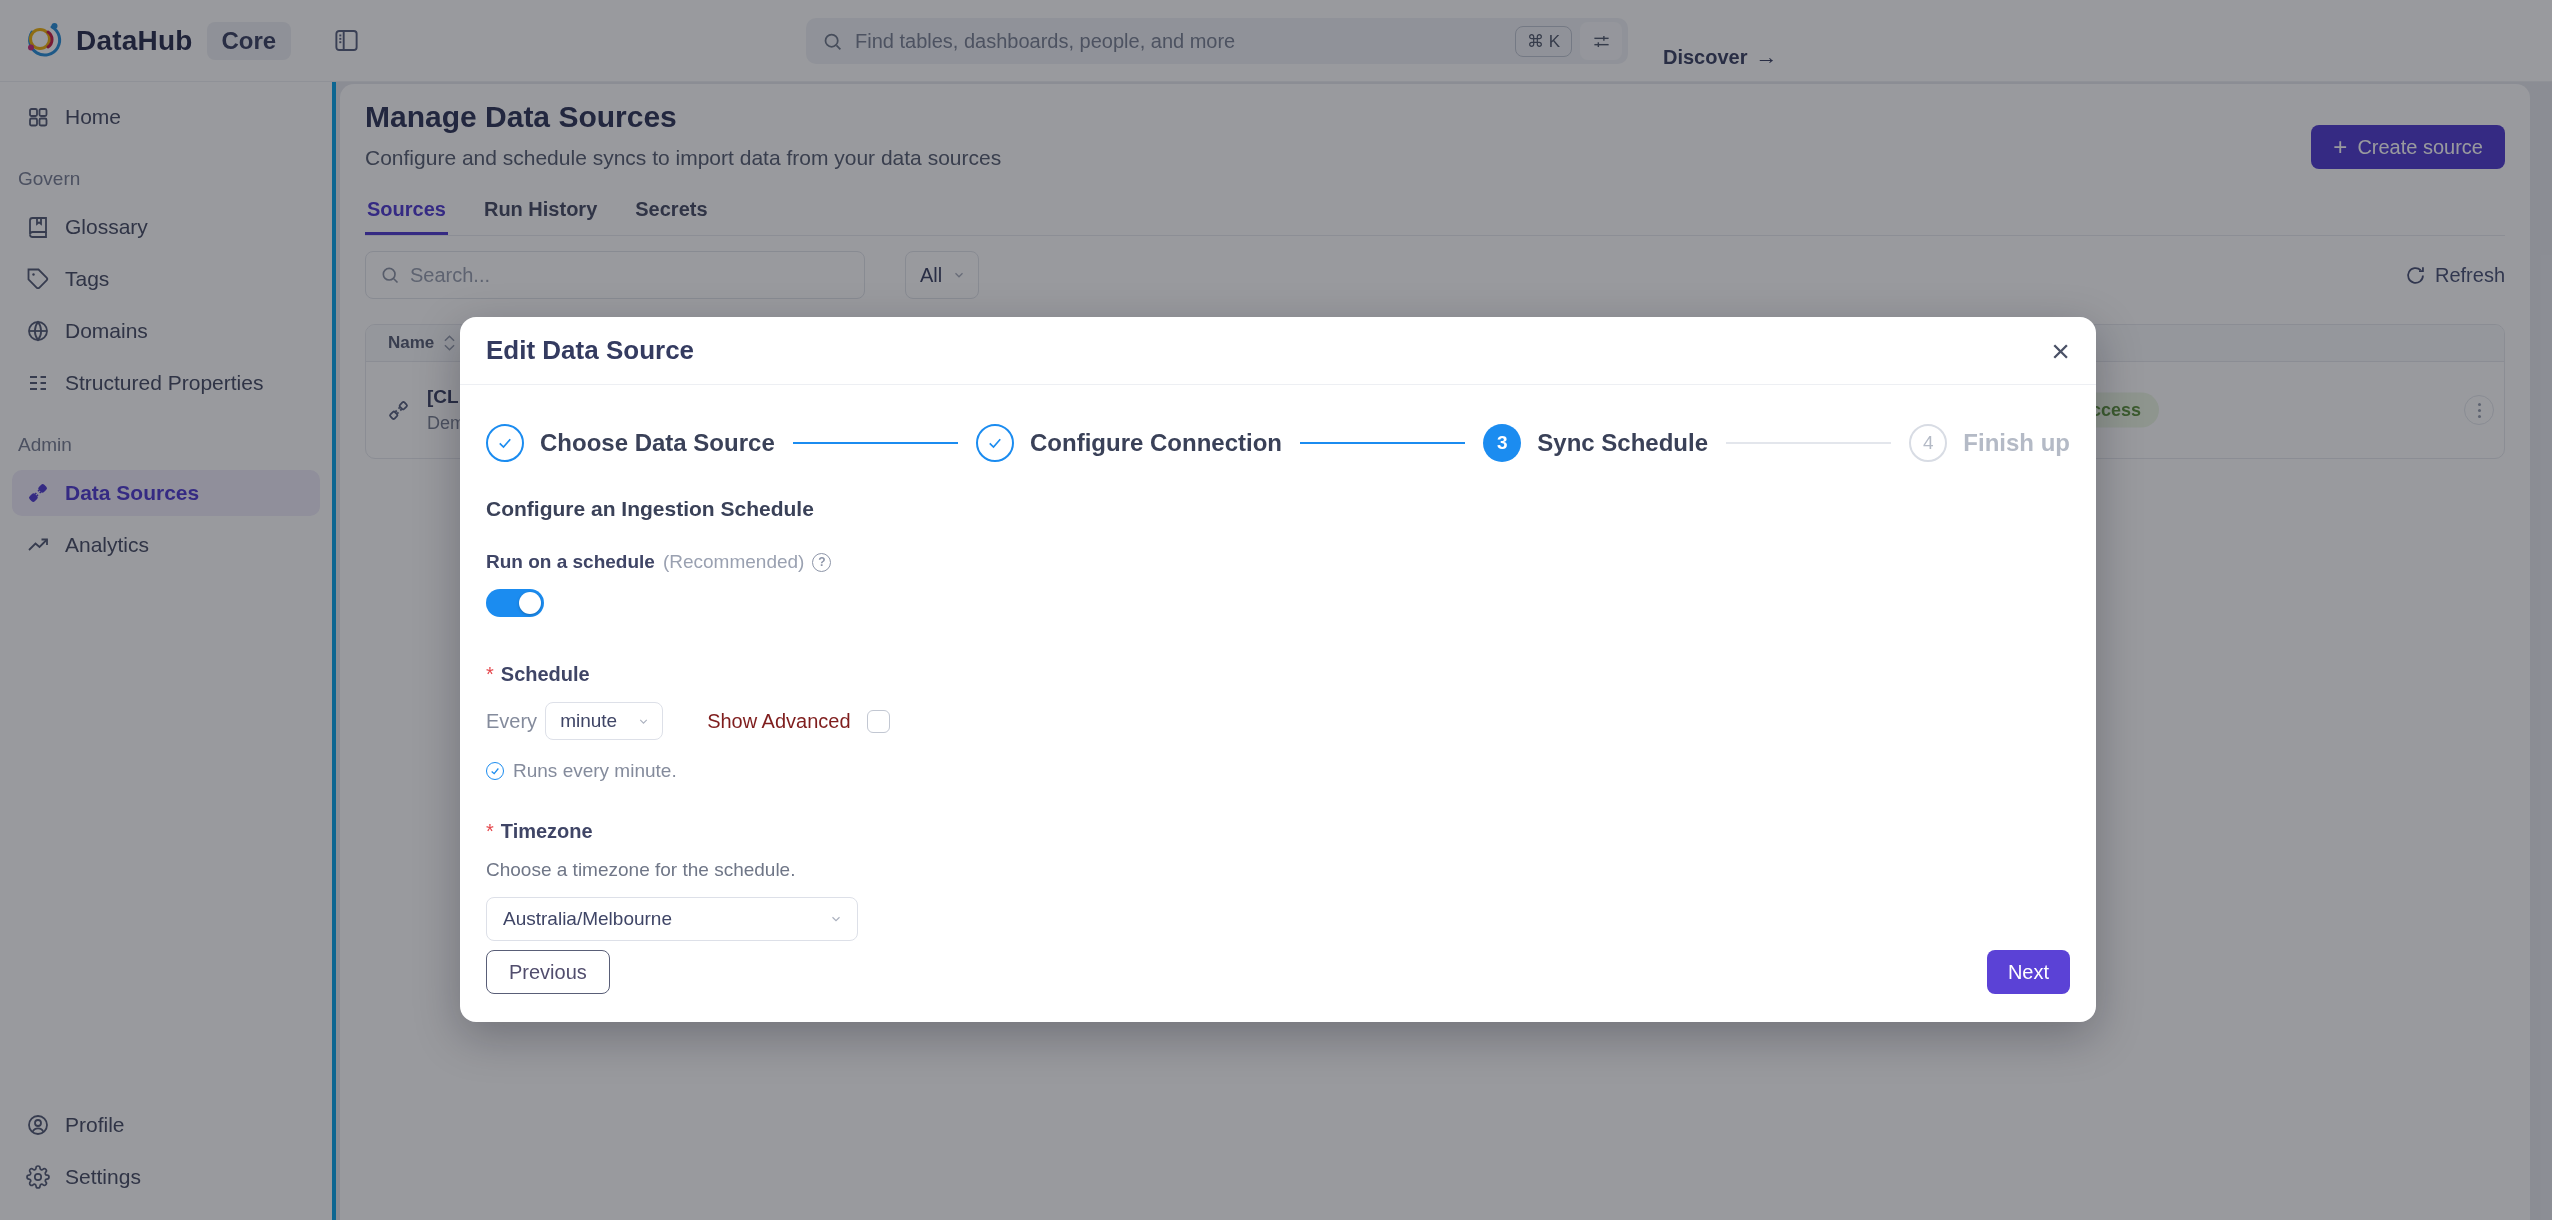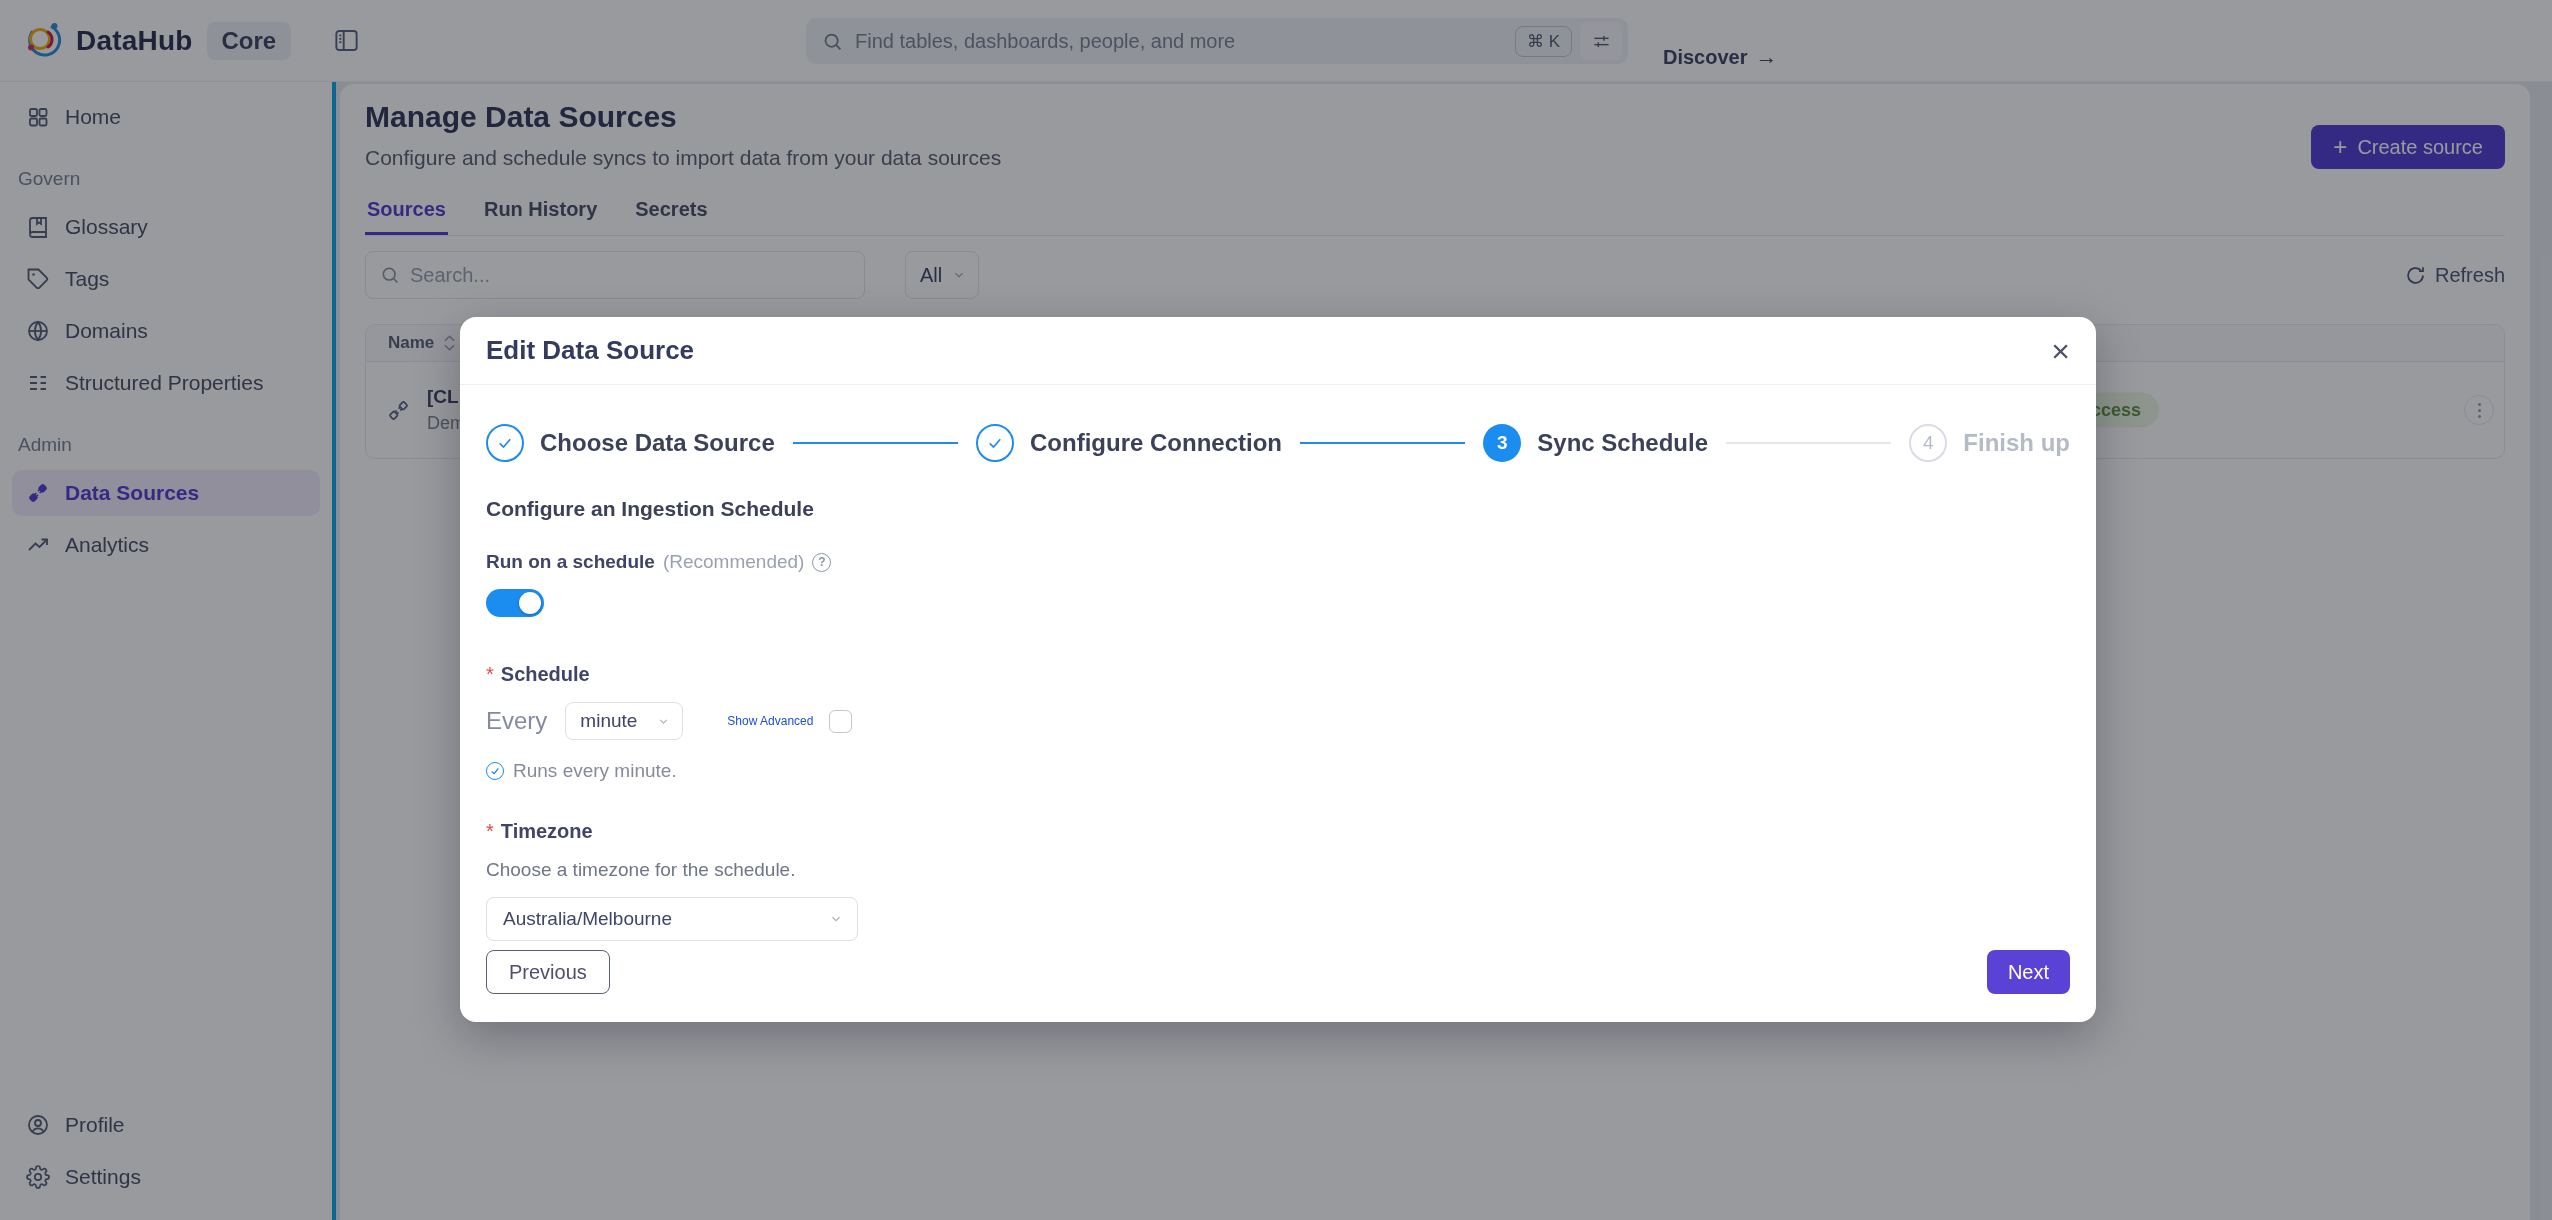--- a/index.html
+++ b/index.html
@@ -124,26 +124,26 @@
     color:#8d95a8; font-size:12px; display:flex; align-items:center; justify-content:center;
     font-weight:600; cursor:pointer; }
   .toggle { width:58px; height:28px; border-radius:15px; background:#1b8cf0; position:relative;
     cursor:pointer; margin-bottom:46px; }
   .toggle .knob { position:absolute; right:3px; top:3px; width:22px; height:22px; background:#fff;
     border-radius:50%; box-shadow:0 1px 3px rgba(0,0,0,.25); }
   .req-row { display:flex; align-items:center; gap:7px; margin-bottom:16px; }
   .req-star { color:#e5484d; font-size:20px; }
   .req-label { font-size:20px; font-weight:600; color:#3f4566; }
   .every-row { display:flex; align-items:center; margin-bottom:20px; }
-  .every-label { font-size:24px; color:#848b9c; margin-right:18px; }
+  .every-label { font-size:20px; color:#848b9c; margin-right:8px; }
   .mini-select { height:38px; width:118px; border:1.5px solid #dde0e8; border-radius:8px;
     display:flex; align-items:center; justify-content:space-between; padding:0 12px 0 14px;
     font-size:19px; color:#3f4566; cursor:pointer; background:#fff; }
   .chev { color:#aab0be; }
-  .show-adv { font-size:12px; color:#1d4ed8; margin-left:44px; margin-right:16px; }
+  .show-adv { font-size:20px; color:#7f1d1d; margin-left:44px; margin-right:16px; }
   .checkbox { width:23px; height:23px; border:1.5px solid #c2c7d2; border-radius:6px;
     background:#fff; cursor:pointer; }
   .info-row { display:flex; align-items:center; gap:9px; margin-bottom:38px; }
   .check-circle { width:18px; height:18px; border:1.5px solid #1b8cf0; border-radius:50%;
     color:#1b8cf0; display:flex; align-items:center; justify-content:center; }
   .info-text { font-size:19px; color:#848b9c; }
   .tz-help { font-size:19px; color:#6f7687; margin-bottom:16px; }
   .tz-select { height:44px; width:372px; border:1.5px solid #dde0e8; border-radius:8px;
     display:flex; align-items:center; justify-content:space-between; padding:0 14px 0 16px;
     font-size:19px; color:#3f4566; cursor:pointer; background:#fff; }

